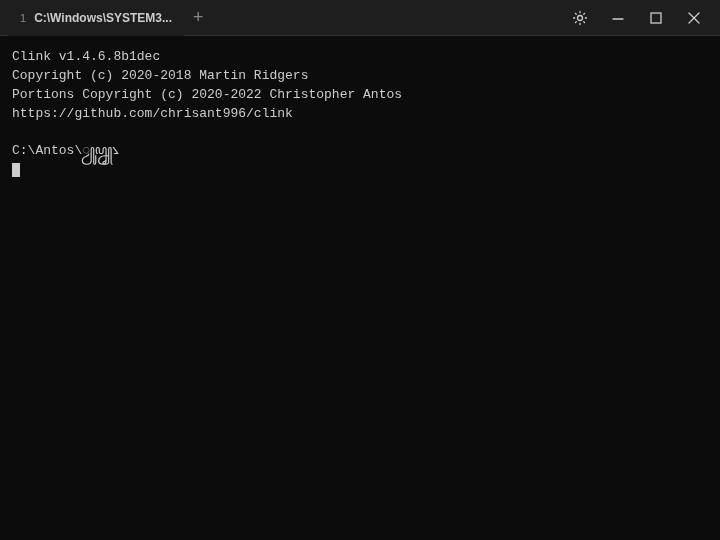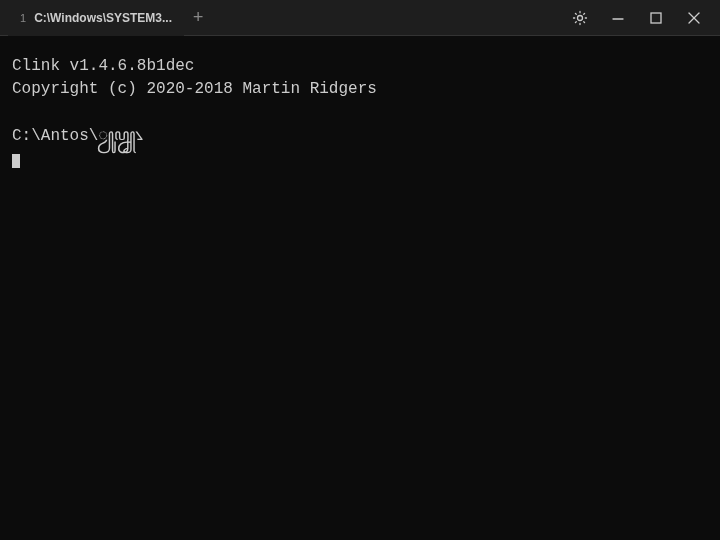--- a/index.html
+++ b/index.html
@@ -87,24 +87,24 @@
       width: 36px;
       height: 36px;
       color: #cccccc;
       font-size: 14px;
       cursor: pointer;
     }
 
     .terminal-body {
       flex: 1;
       background: #0c0c0c;
-      padding: 19px 12px;
+      padding: 12px 12px;
       color: #cccccc;
       font-family: 'Consolas', 'Courier New', monospace;
-      font-size: 16px;
+      font-size: 13px;
       line-height: 1.45;
       overflow: hidden;
     }
 
     .terminal-line {
       white-space: pre;
       display: block;
     }
 
     .blank-line {
@@ -174,15 +174,17 @@
         <line x1="3" y1="3" x2="13" y2="13" stroke="#cccccc" stroke-width="1.3" stroke-linecap="round"></line>
         <line x1="13" y1="3" x2="3" y2="13" stroke="#cccccc" stroke-width="1.3" stroke-linecap="round"></line>
       </svg>
     </div>
   </div>
 </div>
 
 <div class="terminal-body">
   <span class="terminal-line">Clink v1.4.6.8b1dec</span>
   <span class="terminal-line">Copyright (c) 2020-2018 Martin Ridgers</span>
+  <span class="terminal-line">Portions Copyright (c) 2020-2022 Christopher Antos</span>
+  <span class="terminal-line">https://github.com/chrisant996/clink</span>
   <span class="blank-line"></span>
   <span class="terminal-line">C:\Antos\ꦾꦸꦥ꧀ꦤ꧀꧈</span><span class="cursor"></span>
 </div>
 
 </body></html>

